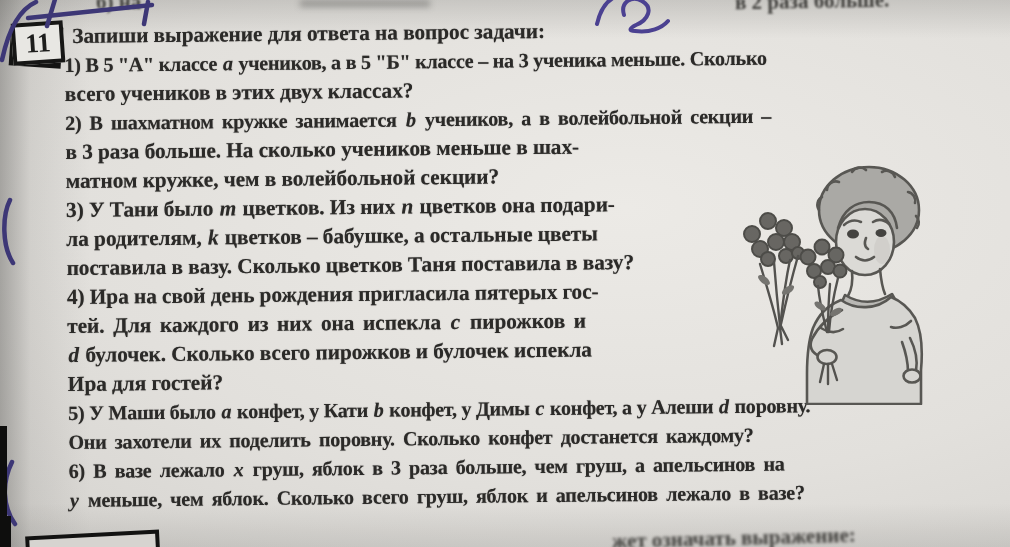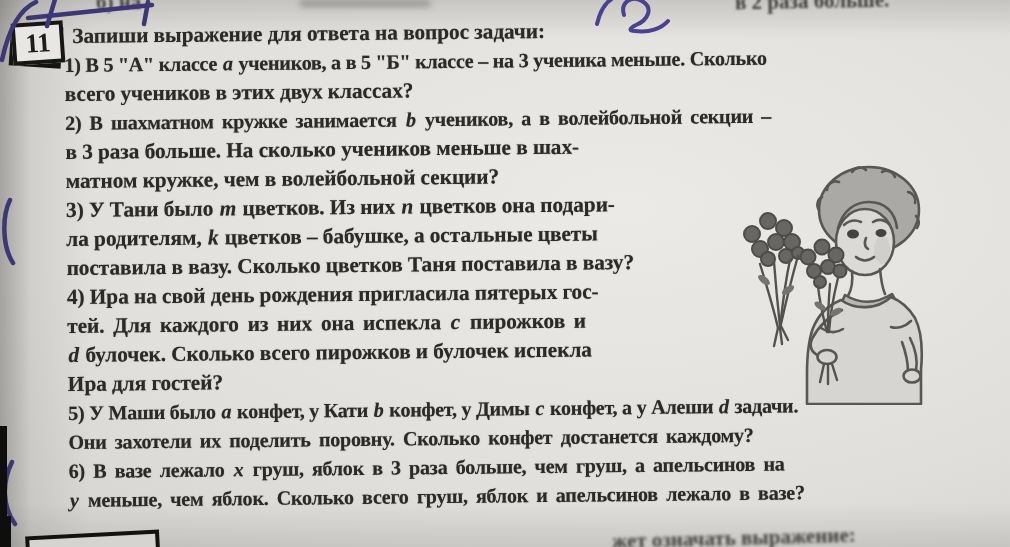--- a/index.html
+++ b/index.html
@@ -69,21 +69,21 @@
         <div class="line wide sp"><span>2) В шахматном кружке занимается </span><span class="var">b</span><span> учеников, а в волейбольной секции –</span></div>
         <div class="line "><span>в 3 раза больше. На сколько учеников меньше в шах-</span></div>
         <div class="line "><span>матном кружке, чем в волейбольной секции?</span></div>
         <div class="line "><span>3) У Тани было </span><span class="var">m</span><span> цветков. Из них </span><span class="var">n</span><span> цветков она подари-</span></div>
         <div class="line "><span>ла родителям, </span><span class="var">k</span><span> цветков – бабушке, а остальные цветы</span></div>
         <div class="line "><span>поставила в вазу. Сколько цветков Таня поставила в вазу?</span></div>
         <div class="line "><span>4) Ира на свой день рождения пригласила пятерых гос-</span></div>
         <div class="line sp"><span>тей. Для каждого из них она испекла </span><span class="var">c</span><span> пирожков и</span></div>
         <div class="line "><span class="var">d</span><span> булочек. Сколько всего пирожков и булочек испекла</span></div>
         <div class="line "><span>Ира для гостей?</span></div>
-        <div class="line wide"><span>5) У Маши было </span><span class="var">a</span><span> конфет, у Кати </span><span class="var">b</span><span> конфет, у Димы </span><span class="var">c</span><span> конфет, а у Алеши </span><span class="var">d</span><span> задачи.</span></div>
+        <div class="line wide"><span>5) У Маши было </span><span class="var">a</span><span> конфет, у Кати </span><span class="var">b</span><span> конфет, у Димы </span><span class="var">c</span><span> конфет, а у Алеши </span><span class="var">d</span><span> поровну.</span></div>
         <div class="line wide sp"><span>Они захотели их поделить поровну. Сколько конфет достанется каждому?</span></div>
         <div class="line wide sp"><span>6) В вазе лежало </span><span class="var">x</span><span> груш, яблок в 3 раза больше, чем груш, а апельсинов на</span></div>
         <div class="line wide sp"><span class="var">y</span><span> меньше, чем яблок. Сколько всего груш, яблок и апельсинов лежало в вазе?</span></div>
       </div>
   </div>
 
   <div class="illus">
     <svg width="252" height="247" viewBox="0 0 252 247">
       <g stroke="#504f4b" stroke-width="2.6" fill="none" stroke-linecap="round" stroke-linejoin="round">
 

